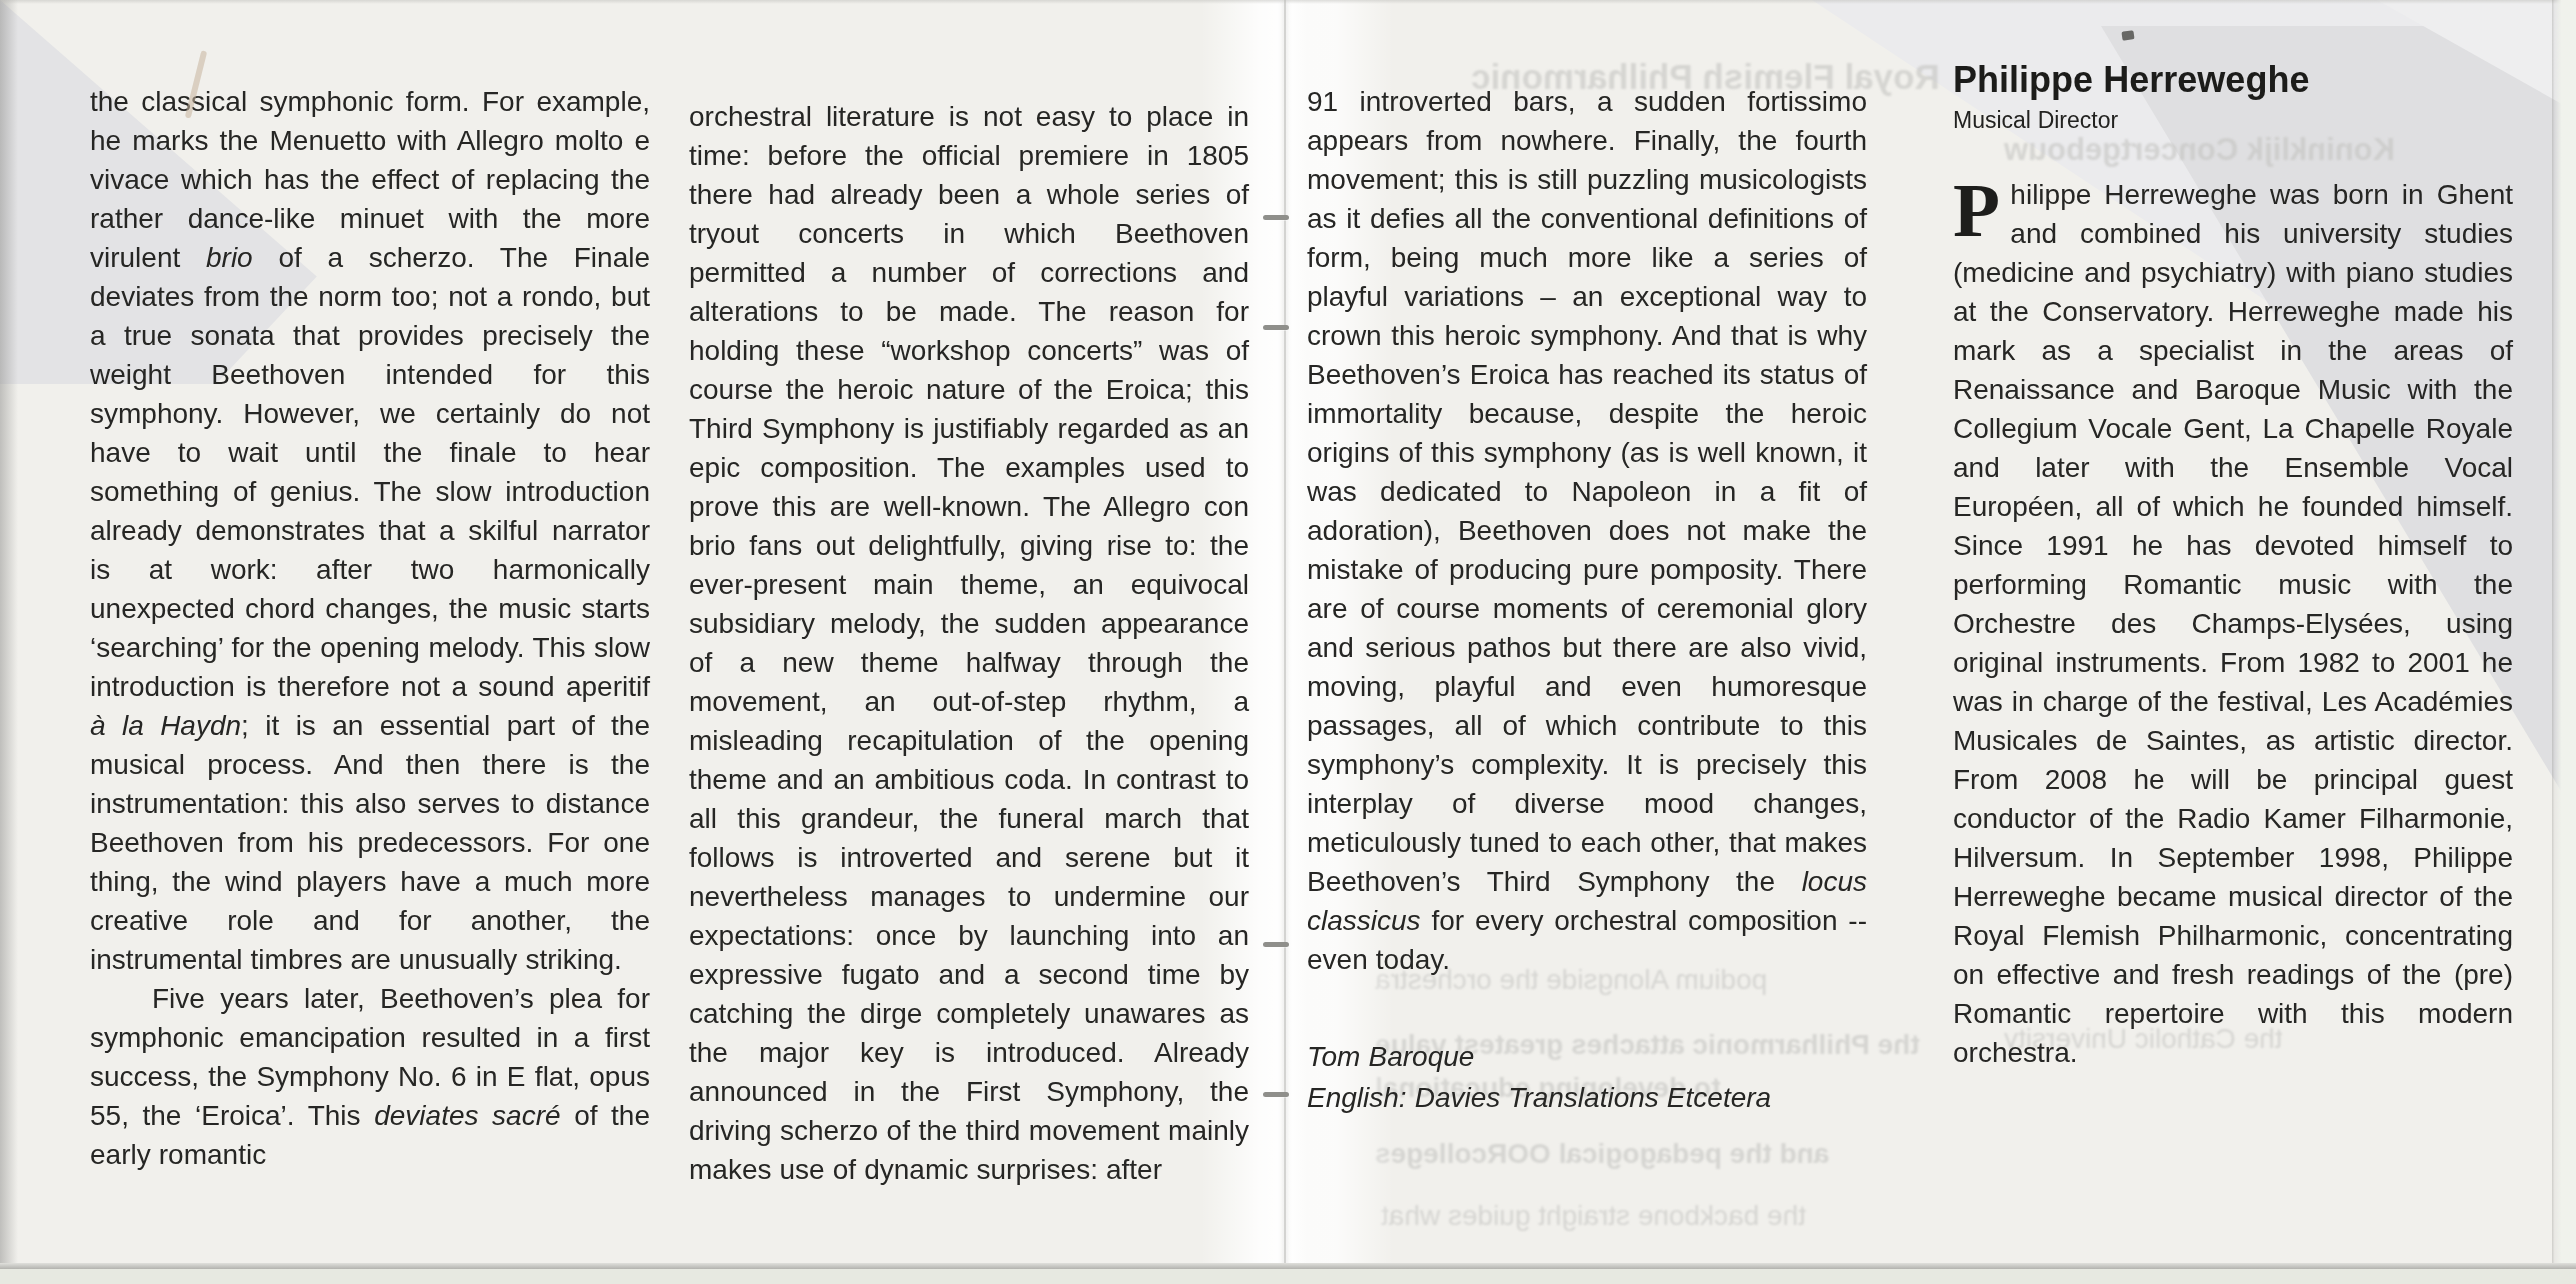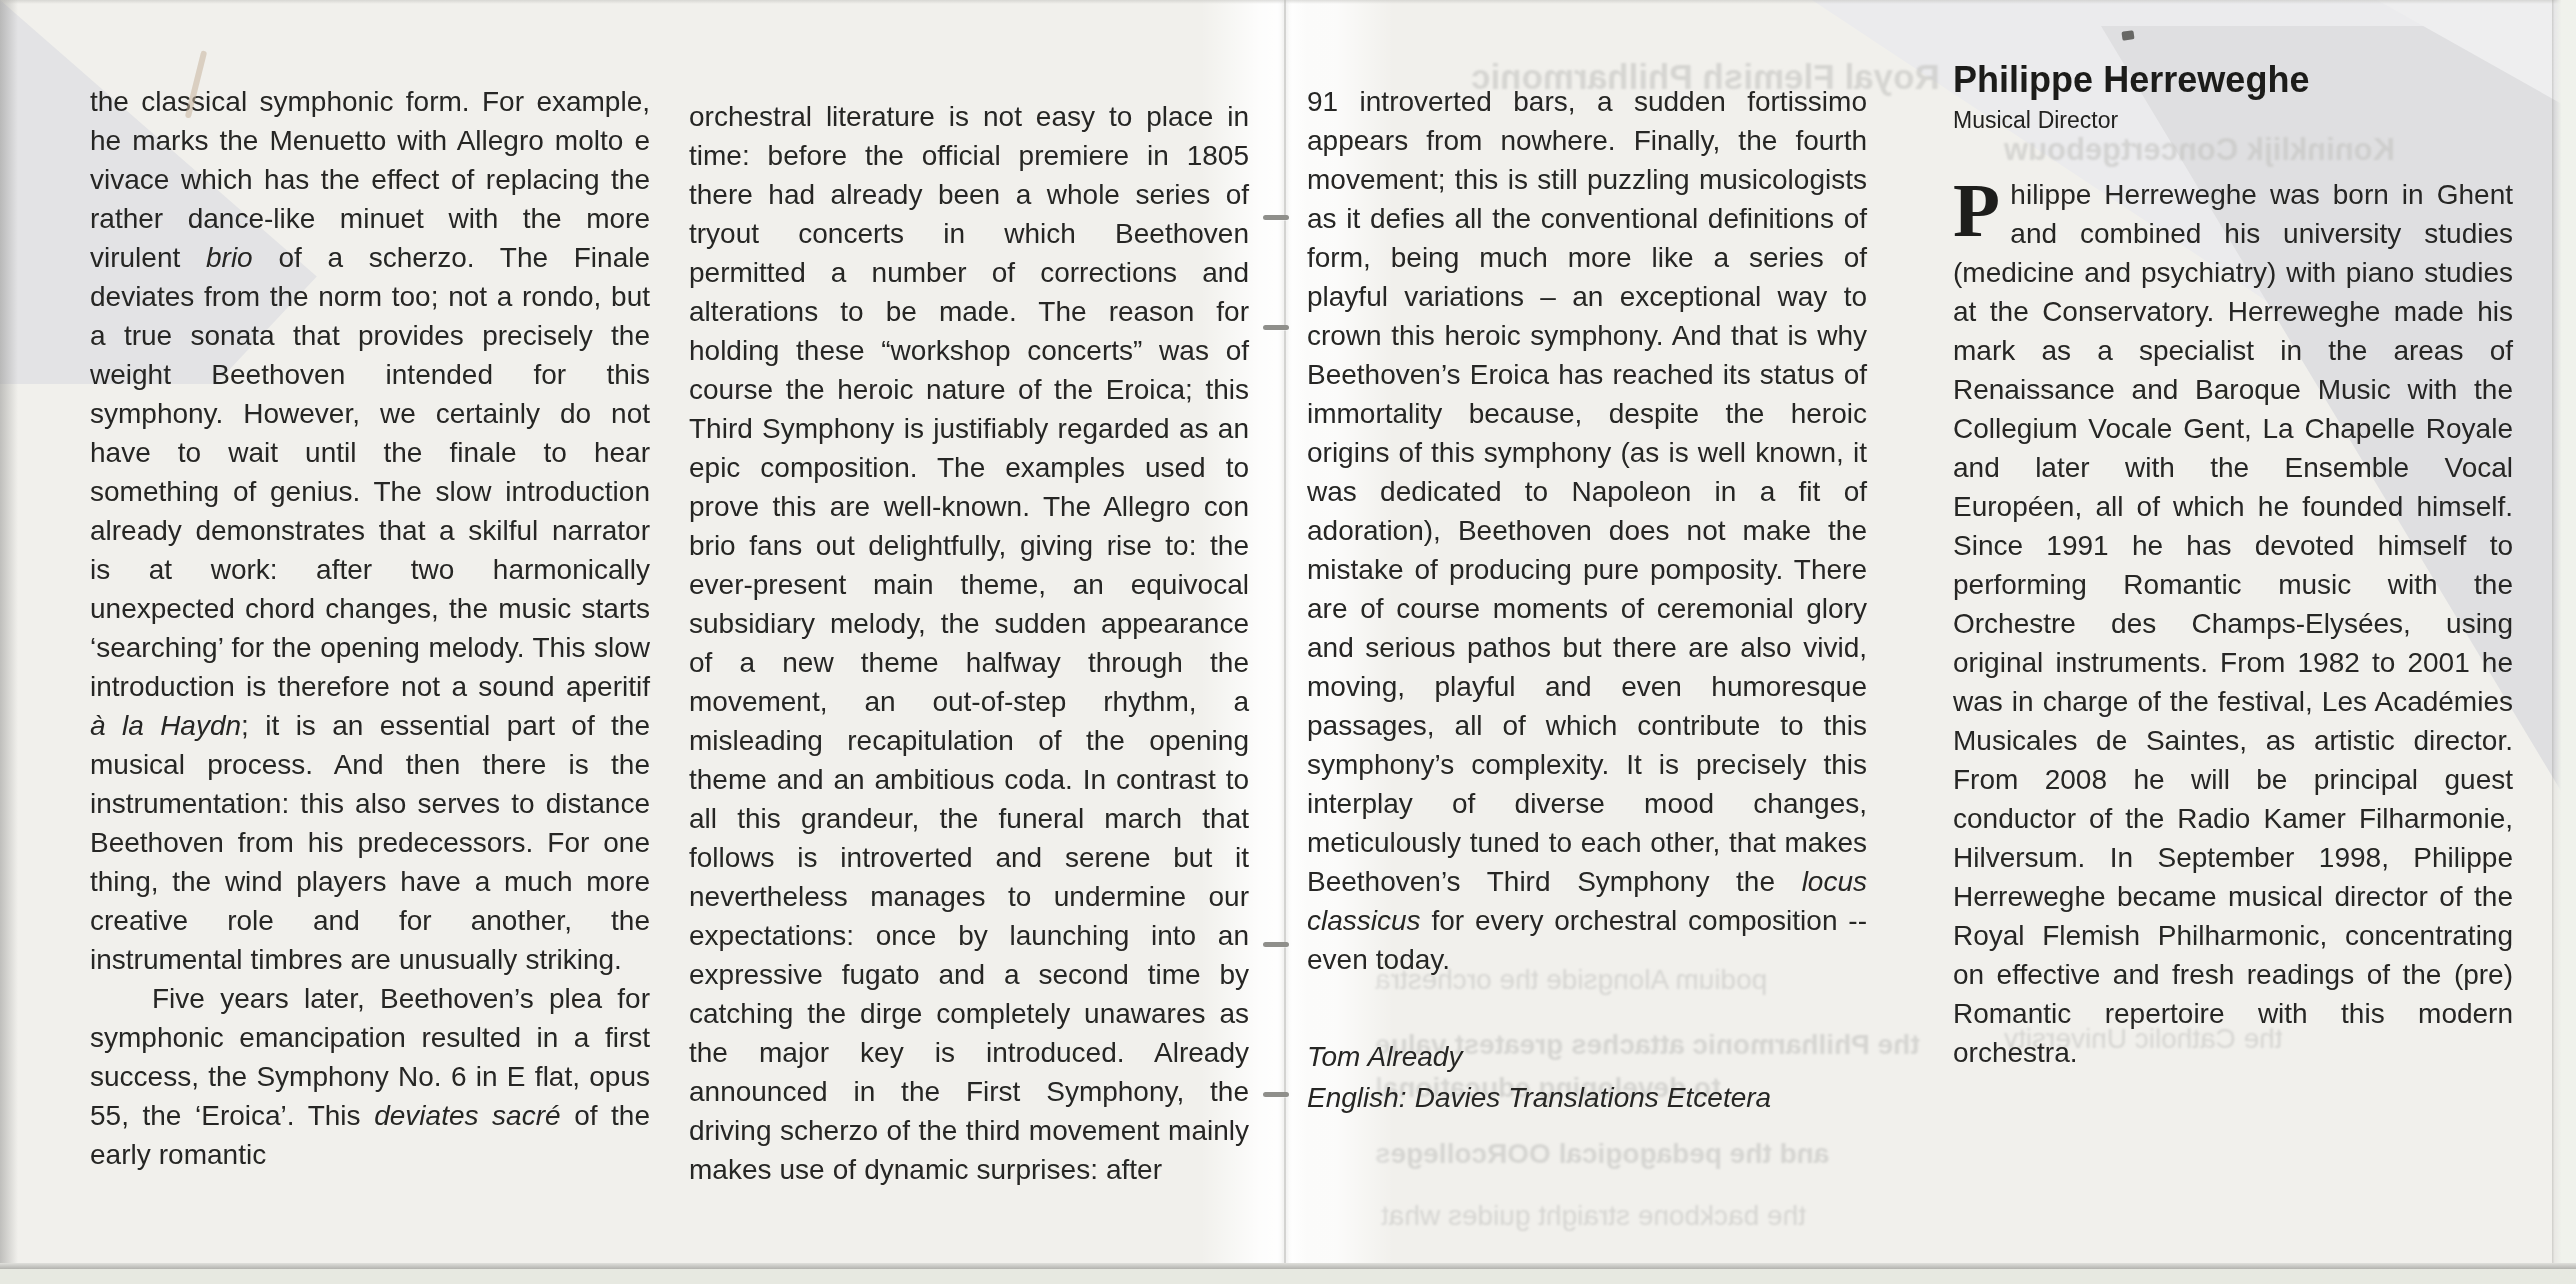--- a/index.html
+++ b/index.html
@@ -101,21 +101,21 @@
     </div>
   <div class="col" id="col-2">
       <p class="para"><span>orchestral literature is not easy to place in time: before the official premiere in 1805 there had already been a whole series of tryout concerts in which Beethoven permitted a number of corrections and alterations to be made. The reason for holding these “workshop concerts” was of course the heroic nature of the Eroica; this Third Symphony is justifiably regarded as an epic composition. The examples used to prove this are well-known. The Allegro con brio fans out delightfully, giving rise to: the ever-present main theme, an equivocal subsidiary melody, the sudden appearance of a new theme halfway through the movement, an out-of-step rhythm, a misleading recapitulation of the opening theme and an ambitious coda. In contrast to all this grandeur, the funeral march that follows is introverted and serene but it nevertheless manages to undermine our expectations: once by launching into an expressive fugato and a second time by catching the dirge completely unawares as the major key is introduced. Already announced in the First Symphony, the driving scherzo of the third movement mainly makes use of dynamic surprises: after</span></p>
     </div>
 
   <div class="col" id="col-3">
     <div>
         <p class="para"><span>91 introverted bars, a sudden fortissimo appears from nowhere. Finally, the fourth movement; this is still puzzling musicologists as it defies all the conventional definitions of form, being much more like a series of playful variations – an exceptional way to crown this heroic symphony. And that is why Beethoven’s Eroica has reached its status of immortality because, despite the heroic origins of this symphony (as is well known, it was dedicated to Napoleon in a fit of adoration), Beethoven does not make the mistake of producing pure pomposity. There are of course moments of ceremonial glory and serious pathos but there are also vivid, moving, playful and even humoresque passages, all of which contribute to this symphony’s complexity. It is precisely this interplay of diverse mood changes, meticulously tuned to each other, that makes Beethoven’s Third Symphony the </span><span class="it">locus classicus</span><span> for every orchestral composition -- even today.</span></p>
       </div>
     <div class="byline">
-      <p>Tom Already</p>
+      <p>Tom Baroque</p>
       <p>English: Davies Translations Etcetera</p>
     </div>
   </div>
 
   <div class="col" id="col-4">
     <h1 class="bio-heading">Philippe Herreweghe</h1>
     <p class="bio-subheading">Musical Director</p>
     <div class="bio-body">
         <p class="para"><span class="dropcap">P</span><span>hilippe Herreweghe was born in Ghent and combined his university studies (medicine and psychiatry) with piano studies at the Conservatory. Herreweghe made his mark as a specialist in the areas of Renaissance and Baroque Music with the Collegium Vocale Gent, La Chapelle Royale and later with the Ensemble Vocal Européen, all of which he founded himself. Since 1991 he has devoted himself to performing Romantic music with the Orchestre des Champs-Elysées, using original instruments. From 1982 to 2001 he was in charge of the festival, Les Académies Musicales de Saintes, as artistic director. From 2008 he will be principal guest conductor of the Radio Kamer Filharmonie, Hilversum. In September 1998, Philippe Herreweghe became musical director of the Royal Flemish Philharmonic, concentrating on effective and fresh readings of the (pre) Romantic repertoire with this modern orchestra.</span></p>
       </div>

